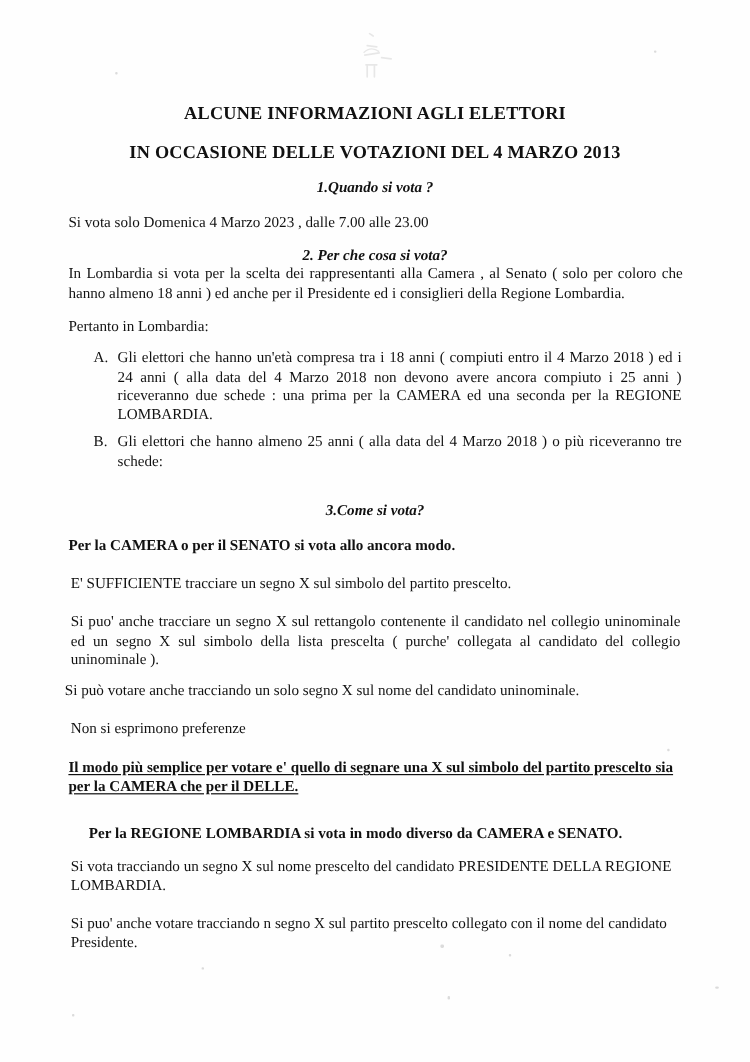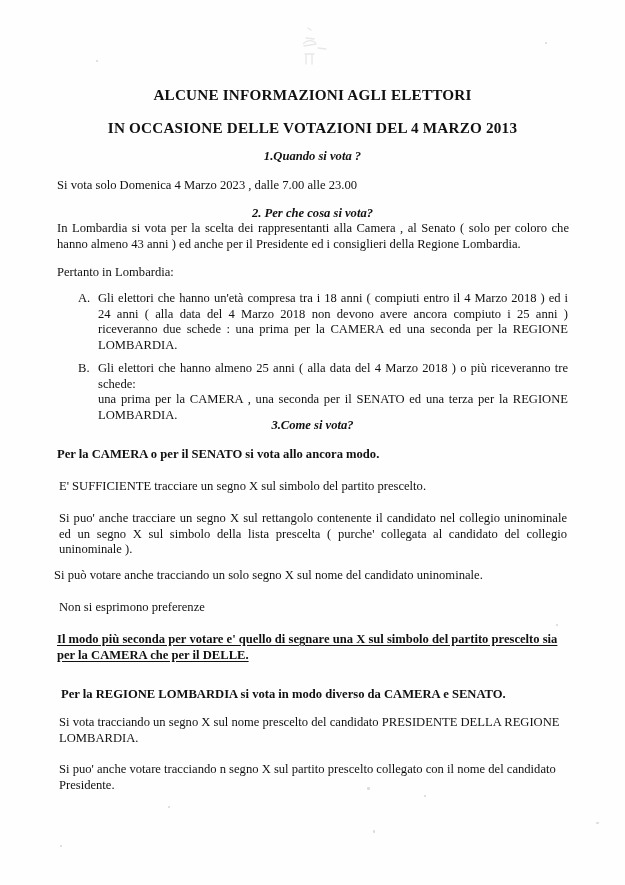--- a/index.html
+++ b/index.html
@@ -140,52 +140,51 @@
 
     <div class="doc-title title-line-1">ALCUNE INFORMAZIONI AGLI  ELETTORI</div>
     <div class="doc-title title-line-2">IN OCCASIONE DELLE VOTAZIONI DEL 4 MARZO 2013</div>
 
     <div class="section-heading heading-1">1.Quando si vota ?</div>
 
     <div class="para nojust" style="left:57px; top:178px; width:510px;">Si vota solo Domenica 4 Marzo 2023 , dalle 7.00 alle 23.00</div>
 
     <div class="section-heading heading-2">2. Per che cosa si vota?</div>
 
-    <div class="para" style="left:57px; top:221px; width:512px;">In Lombardia si vota per la scelta dei rappresentanti alla Camera , al Senato ( solo per coloro che hanno almeno 43 anni ) ed anche  per il Presidente ed i consiglieri della Regione Lombardia.</div>
+    <div class="para" style="left:57px; top:221px; width:512px;">In Lombardia si vota per la scelta dei rappresentanti alla Camera , al Senato ( solo per coloro che hanno almeno 18 anni ) ed anche  per il Presidente ed i consiglieri della Regione Lombardia.</div>
 
     <div class="para nojust" style="left:57px; top:265px; width:400px;">Pertanto in Lombardia:</div>
 
     <div class="list-item" style="left:78px; top:291px; width:490px;">
       <span class="list-marker">A.</span>
       <span class="list-body">Gli elettori che hanno un'età compresa tra i 18 anni ( compiuti entro il 4 Marzo 2018 ) ed i 24 anni ( alla data del 4 Marzo 2018 non devono avere ancora compiuto i 25 anni ) riceveranno due schede : una prima per la CAMERA ed una seconda per la REGIONE LOMBARDIA.</span>
     </div>
 
     <div class="list-item" style="left:78px; top:361px; width:490px;">
       <span class="list-marker">B.</span>
       <span class="list-body">
         <span>Gli elettori che hanno  almeno 25 anni ( alla data del 4 Marzo 2018 ) o più riceveranno tre schede:</span>
-        <span class="sub">una prima per la CAMERA ,  una  seconda per il SENATO ed una terza per la REGIONE LOMBARDIA.</span>
       </span>
     </div>
 
     <div class="section-heading heading-3">3.Come si vota?</div>
 
     <div class="para bold nojust" style="left:57px; top:447px; width:510px;">Per la CAMERA o per  il SENATO si vota allo ancora modo.</div>
 
     <div class="para nojust" style="left:59px; top:479px; width:510px;">E' SUFFICIENTE tracciare un segno X sul simbolo del partito prescelto.</div>
 
     <div class="para" style="left:59px; top:511px; width:508px;">Si puo' anche tracciare un segno X sul rettangolo contenente il candidato nel collegio uninominale ed un segno X sul simbolo della lista prescelta ( purche' collegata al candidato del collegio uninominale ).</div>
 
     <div class="para nojust" style="left:54px; top:568px; width:510px;">Si può votare anche tracciando un solo segno X sul nome del candidato uninominale.</div>
 
     <div class="para nojust" style="left:59px; top:600px; width:400px;">Non si esprimono preferenze</div>
 
-    <div class="para ul nojust" style="left:57px; top:632px; width:514px;">Il modo più seconda per votare e' quello di segnare una X sul simbolo del partito prescelto sia</div>
+    <div class="para ul nojust" style="left:57px; top:632px; width:514px;">Il modo più semplice per votare e' quello di segnare una X sul simbolo del partito prescelto sia</div>
     <div class="para ul nojust" style="left:57px; top:648px; width:514px;">per la CAMERA che per il DELLE.</div>
 
-    <div class="para bold nojust" style="left:61px; top:687px; width:514px;">Per la REGIONE LOMBARDIA si vota in modo diverso da CAMERA e SENATO.</div>
+    <div class="para bold nojust" style="left:74px; top:687px; width:514px;">Per la REGIONE LOMBARDIA si vota in modo diverso da CAMERA e SENATO.</div>
 
     <div class="para nojust" style="left:59px; top:715px; width:512px;">Si vota tracciando un segno X sul nome prescelto del candidato PRESIDENTE DELLA REGIONE LOMBARDIA.</div>
 
     <div class="para nojust" style="left:59px; top:762px; width:512px;">Si puo' anche votare tracciando n segno X sul partito prescelto collegato con il nome del candidato Presidente.</div>
 
   </div>
 </div>
 
 </body></html>

